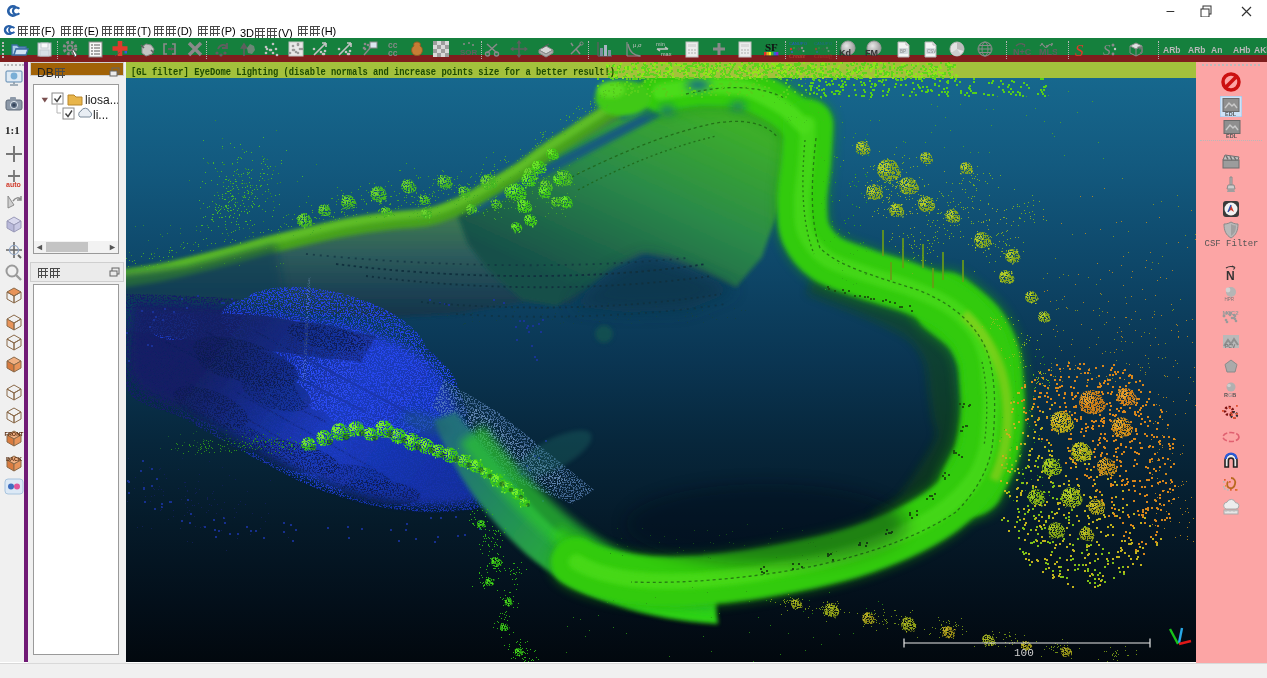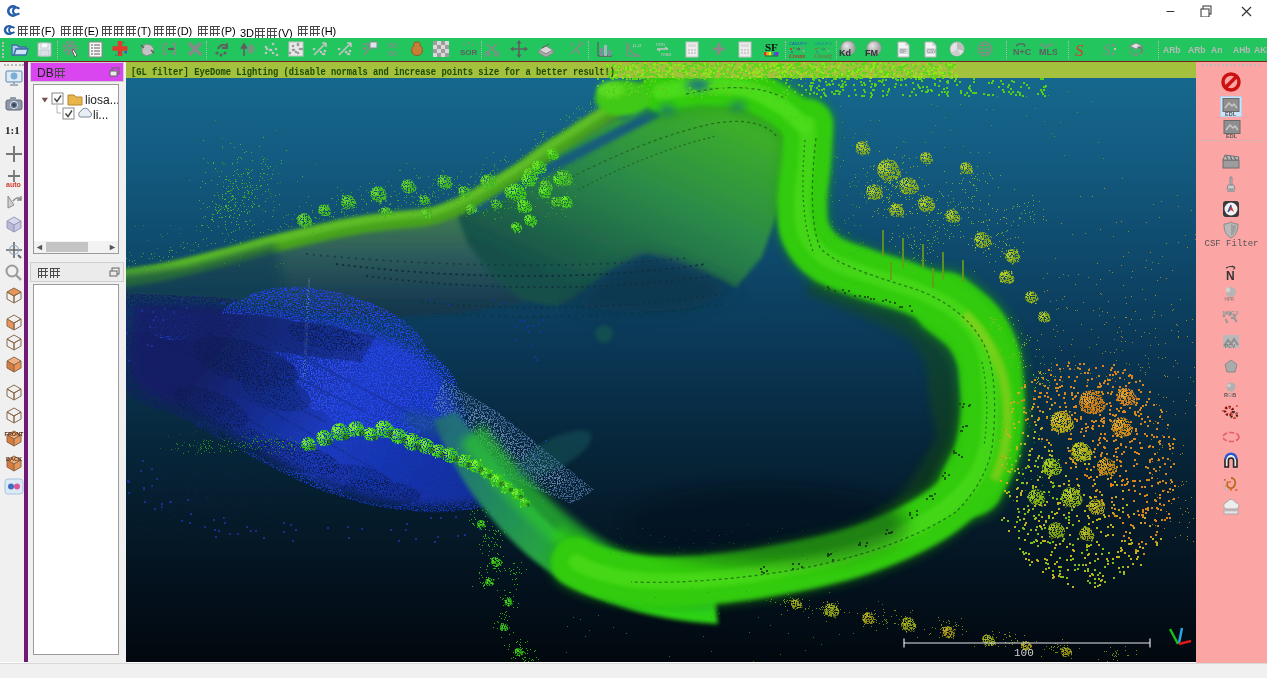--- a/index.html
+++ b/index.html
@@ -26,21 +26,21 @@
     <path d="M19 7 A 5 5 0 1 0 19 13" fill="none" stroke="#2860a8" stroke-width="3.2"></path>
     </svg>
     <span style="position:absolute;left:17px;top:3px;font:11px 'Liberation Sans';color:#000"><span class="z"></span><span class="z"></span>(F)</span>
     <span style="position:absolute;left:60px;top:3px;font:11px 'Liberation Sans';color:#000"><span class="z"></span><span class="z"></span>(E)</span>
     <span style="position:absolute;left:101px;top:3px;font:11px 'Liberation Sans';color:#000"><span class="z"></span><span class="z"></span><span class="z"></span>(T)</span>
     <span style="position:absolute;left:153px;top:3px;font:11px 'Liberation Sans';color:#000"><span class="z"></span><span class="z"></span>(D)</span>
     <span style="position:absolute;left:197px;top:3px;font:11px 'Liberation Sans';color:#000"><span class="z"></span><span class="z"></span>(P)</span>
     <span style="position:absolute;left:240px;top:5px;font:11px 'Liberation Sans';color:#000">3D<span class="z"></span><span class="z"></span>(V)</span>
     <span style="position:absolute;left:297px;top:3px;font:11px 'Liberation Sans';color:#000"><span class="z"></span><span class="z"></span>(H)</span>
   </div>
-<div style="position:absolute;left:0;top:38px;width:1267px;height:24px;background:#22c55e;border-bottom:1px solid #7f1d1d">
+<div style="position:absolute;left:0;top:38px;width:1267px;height:24px;background:#15803d;border-bottom:7px solid #7f1d1d">
     <div style="position:absolute;left:2px;top:4px;width:3px;height:16px;border-left:2px dotted #b9b9b9"></div>
     <svg style="position:absolute;left:10px;top:2px" width="19" height="19" viewBox="0 0 19 19">
       <path d="M2 15 L2 5 L7 5 L9 7 L16 7 L16 9 L6 9 L4 15 Z" fill="#a9cbe8" stroke="#3c6ea5" stroke-width="1.3"></path>
       <path d="M4 15 L6 9 L18 9 L16 15 Z" fill="#cfe3f4" stroke="#3c6ea5" stroke-width="1.3"></path>
     </svg>
     <svg style="position:absolute;left:35px;top:2px" width="19" height="19" viewBox="0 0 19 19">
       <rect x="3" y="3" width="13" height="13" fill="#e9edf0" stroke="#a8b2ba"></rect>
       <rect x="6" y="3" width="7" height="5" fill="#f8fafb" stroke="#c2cad0"></rect>
       <rect x="5" y="10" width="9" height="6" fill="#d8e0e6" stroke="#c2cad0"></rect>
     </svg>
@@ -424,21 +424,21 @@
       <path d="M17 7 v7 l-7 4 v-7 z" fill="#e8945a" stroke="#8a6a4a"></path>
       <text x="10" y="8" font-size="5.5" font-weight="bold" fill="#5a2d10" text-anchor="middle" font-family="Liberation Sans">BACK</text>
     </svg>
     <svg style="position:absolute;left:4px;top:415px" width="20" height="20" viewBox="0 0 20 20">
       <rect x="1" y="2" width="18" height="15" rx="3" fill="#dce9f6" stroke="#a8c4de"></rect>
       <circle cx="7" cy="9.5" r="3" fill="#3e6ec0"></circle>
       <circle cx="13" cy="9.5" r="3" fill="#e0559a"></circle>
     </svg>
   </div>
 <div style="position:absolute;left:28px;top:62px;width:98px;height:601px;background:#f0f0f0">
- <div style="position:absolute;left:2px;top:0px;width:94px;height:20px;background:#d946ef;border:1px solid #cfcfcf">
+ <div style="position:absolute;left:2px;top:0px;width:94px;height:14px;background:#a16207;border:1px solid #cfcfcf">
    <span style="position:absolute;left:6px;top:3px;font:12px 'Liberation Sans';color:#222">DB<span class="z"></span></span>
    <svg style="position:absolute;right:3px;top:4px" width="11" height="10">
         <rect x="3" y="1" width="7" height="6" fill="none" stroke="#666"></rect>
         <rect x="1" y="4" width="7" height="5" fill="#ebebeb" stroke="#666"></rect>
       </svg>
  </div>
  <div style="position:absolute;left:5px;top:22px;width:86px;height:170px;background:#fff;border:1px solid #9a9a9a">
    <svg style="position:absolute;left:4px;top:6px" width="80" height="40">
      <path d="M2 6 l8 0 l-4 6 z" fill="#7a5050" transform="translate(2,2) scale(.8)"></path>
      <rect x="14" y="2" width="11" height="11" fill="#fff" stroke="#8a8a8a"></rect>

